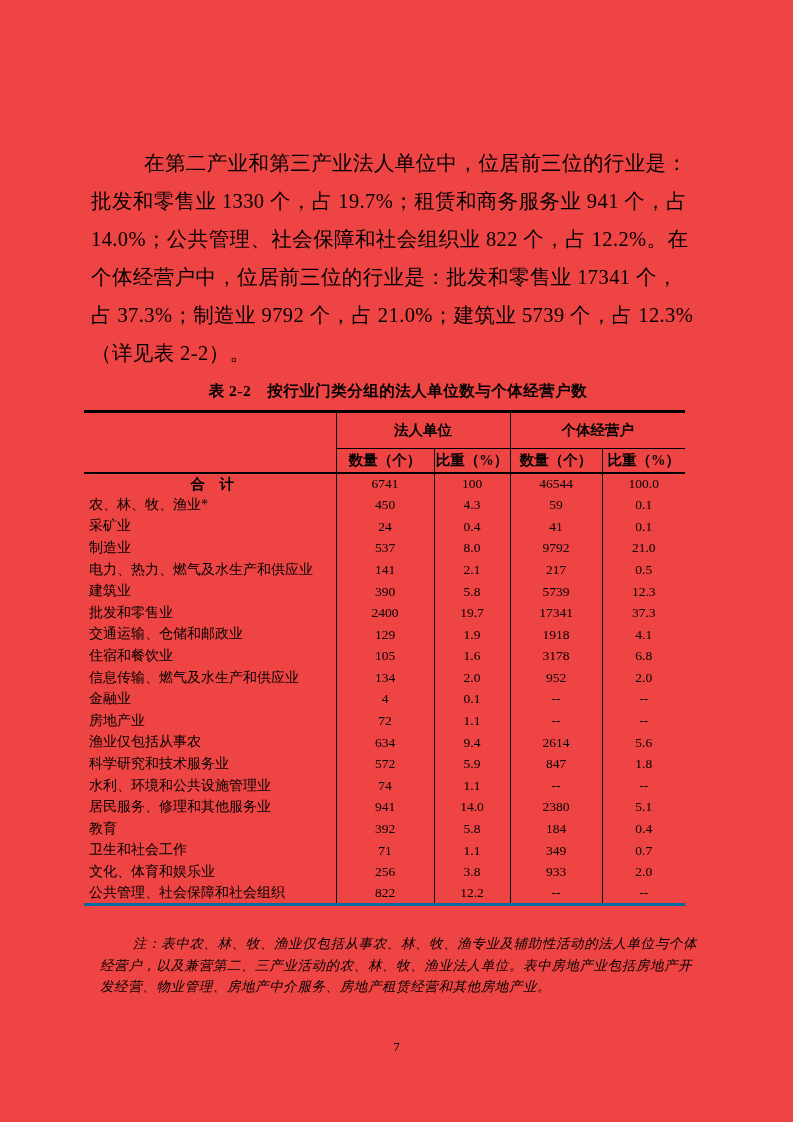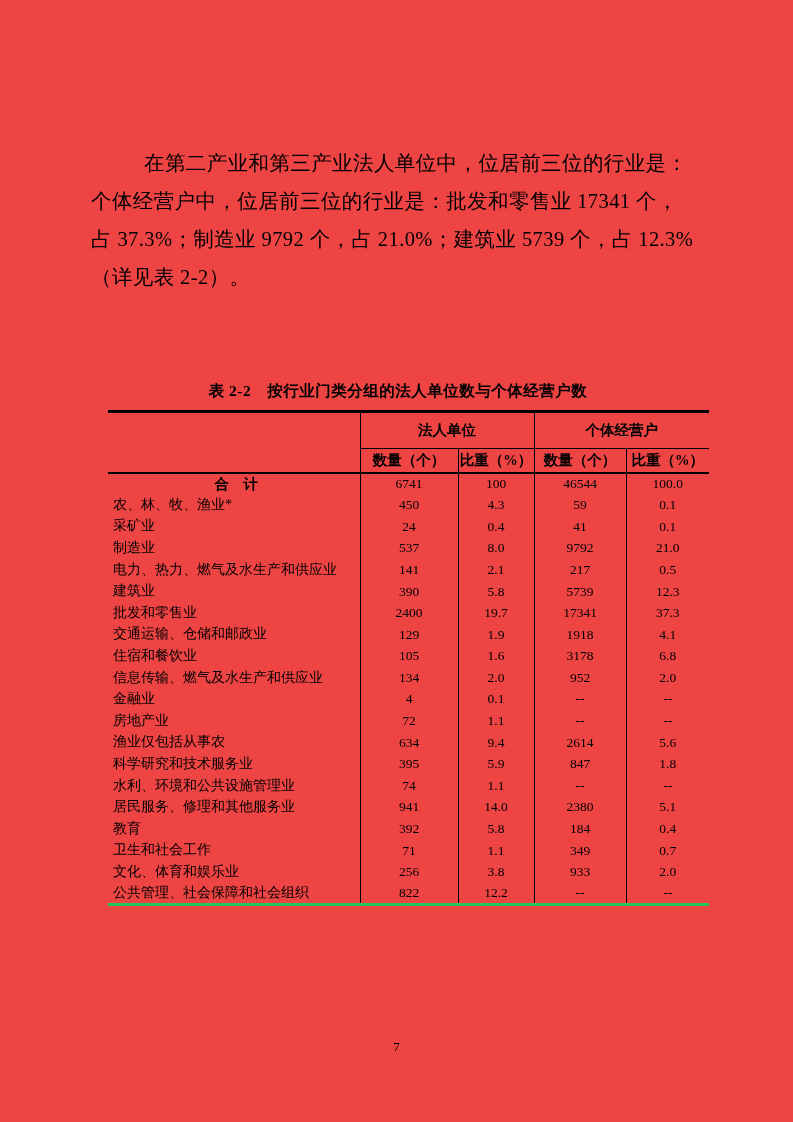--- a/index.html
+++ b/index.html
@@ -13,23 +13,23 @@
   .body-text { position:absolute; left:91px; top:144px; width:624px; font-size:20.5px; }
   .body-text .line { height:38px; line-height:38px; white-space:nowrap; letter-spacing:0.4px; }
   .body-text .line.indent { padding-left:53px; }
   
   .table-title {
     position:absolute; left:96px; top:381px; width:604px;
     text-align:center; font-size:15.5px; font-weight:bold; letter-spacing:0.5px;
   }
   
   .stat-table {
-    position:absolute; left:108px; top:410px; width:601px;
+    position:absolute; left:84px; top:410px; width:601px;
     border-collapse:collapse; table-layout:fixed;
-    border-top:3px solid #000; border-bottom:3px solid #22c55e;
+    border-top:3px solid #000; border-bottom:3px solid #0369a1;
     font-size:14px;
   }
   .stat-table th.group {
     border-left:1px solid #000; border-bottom:1px solid #000;
     height:37px; font-weight:bold; font-size:14.5px; text-align:center; vertical-align:middle;
   }
   .stat-table th.sub {
     border-left:1px solid #000; border-bottom:2px solid #000;
     height:24px; font-weight:bold; font-size:14.5px; text-align:center; vertical-align:middle;
   }
@@ -48,20 +48,22 @@
     text-align:center; font-size:13px;
   }
 </style>
 </head>
 <body>
 
 <div class="page">
 
   <div class="body-text">
     <div class="line indent">在第二产业和第三产业法人单位中，位居前三位的行业是：</div>
+    <div class="line">批发和零售业 1330 个，占 19.7%；租赁和商务服务业 941 个，占</div>
+    <div class="line">14.0%；公共管理、社会保障和社会组织业 822 个，占 12.2%。在</div>
     <div class="line">个体经营户中，位居前三位的行业是：批发和零售业 17341 个，</div>
     <div class="line">占 37.3%；制造业 9792 个，占 21.0%；建筑业 5739 个，占 12.3%</div>
     <div class="line">（详见表 2-2）。</div>
   </div>
 
   <div class="table-title">表 2-2　按行业门类分组的法人单位数与个体经营户数</div>
 
   <table class="stat-table">
     <colgroup>
       <col style="width:252px">
@@ -170,21 +172,21 @@
         </tr>
         <tr>
           <td class="label">渔业仅包括从事农</td>
           <td class="num">634</td>
           <td class="num">9.4</td>
           <td class="num">2614</td>
           <td class="num">5.6</td>
         </tr>
         <tr>
           <td class="label">科学研究和技术服务业</td>
-          <td class="num">395</td>
+          <td class="num">572</td>
           <td class="num">5.9</td>
           <td class="num">847</td>
           <td class="num">1.8</td>
         </tr>
         <tr>
           <td class="label">水利、环境和公共设施管理业</td>
           <td class="num">74</td>
           <td class="num">1.1</td>
           <td class="num">--</td>
           <td class="num">--</td>
@@ -220,16 +222,21 @@
         <tr>
           <td class="label">公共管理、社会保障和社会组织</td>
           <td class="num">822</td>
           <td class="num">12.2</td>
           <td class="num">--</td>
           <td class="num">--</td>
         </tr>
       </tbody>
   </table>
 
+  <div class="note">
+    <div class="line indent">注：表中农、林、牧、渔业仅包括从事农、林、牧、渔专业及辅助性活动的法人单位与个体</div>
+    <div class="line">经营户，以及兼营第二、三产业活动的农、林、牧、渔业法人单位。表中房地产业包括房地产开</div>
+    <div class="line">发经营、物业管理、房地产中介服务、房地产租赁经营和其他房地产业。</div>
+  </div>
 
   <div class="page-number">7</div>
 
 </div>
 
 </body></html>

